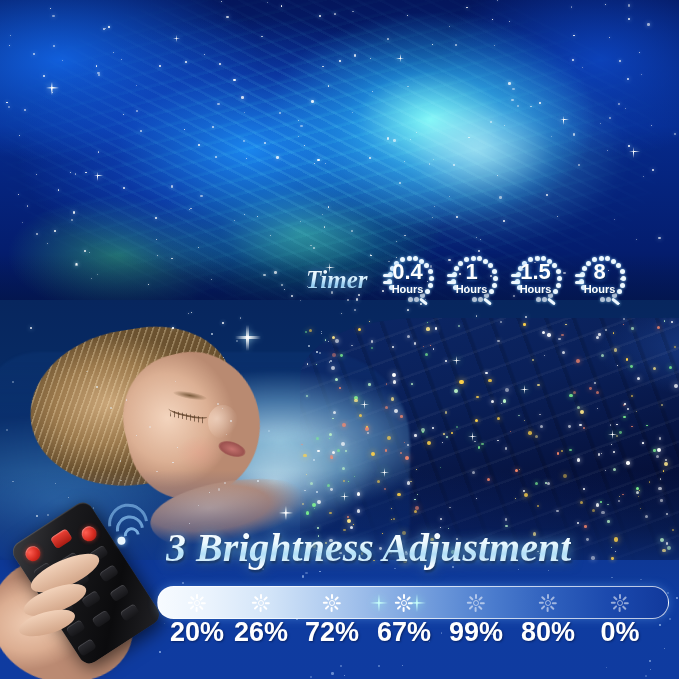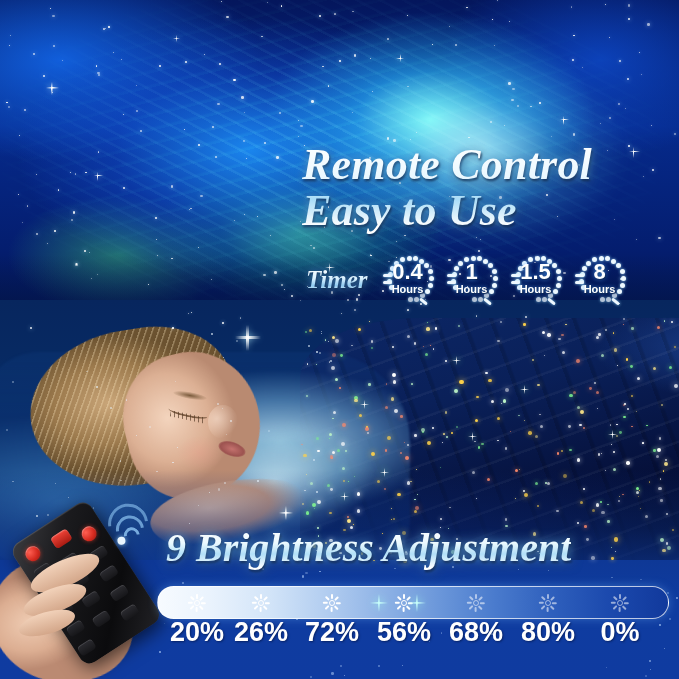--- a/index.html
+++ b/index.html
@@ -1008,24 +1008,20 @@
       <div class="star" style="left: 208.7px; top: 492.3px; width: 1.2px; height: 1.2px; opacity: 0.78; background: rgb(234, 246, 255);"></div>
       <div class="star" style="left: 177px; top: 447.3px; width: 1.2px; height: 1.2px; opacity: 0.78; background: rgb(234, 246, 255);"></div>
       <div class="star" style="left: 189.3px; top: 523px; width: 1.1px; height: 1.1px; opacity: 0.68; background: rgb(234, 246, 255);"></div>
       <div class="star" style="left: 225.5px; top: 433.9px; width: 0.9px; height: 0.9px; opacity: 0.53; background: rgb(234, 246, 255);"></div>
       <div class="star" style="left: 172.4px; top: 462.2px; width: 1.2px; height: 1.2px; opacity: 0.74; background: rgb(234, 246, 255);"></div>
       <div class="star" style="left: 329.9px; top: 359.8px; width: 2.1px; height: 2.1px; opacity: 0.71; background: rgb(234, 246, 255);"></div>
       <div class="star" style="left: 110.4px; top: 407px; width: 2.1px; height: 2.1px; opacity: 0.62; background: rgb(234, 246, 255);"></div>
       <div class="star" style="left: 268.2px; top: 430.2px; width: 1.8px; height: 1.8px; opacity: 0.32; background: rgb(234, 246, 255);"></div>
     </div>
 
-  <div class="headline">
-    <span>Remote Control</span>
-    <span class="l2">Easy to Use</span>
-  </div>
 
   <div class="timer-row">
     <div class="timer-label">Timer</div>
 
     <div class="timer-item">
       <div class="dial">
           <div class="dial-dot" style="left: 3.46754px; top: 31.375px; opacity: 1;"></div>
           <div class="dial-dot" style="left: 1.63499px; top: 24.8773px; opacity: 1;"></div>
           <div class="dial-dot" style="left: 1.9589px; top: 18.1339px; opacity: 1;"></div>
           <div class="dial-dot" style="left: 4.40579px; top: 11.8417px; opacity: 1;"></div>
@@ -1154,21 +1150,21 @@
   <div class="finger" style="left:28px;top:560px;width:74px;height:26px;transform:rotate(-24deg);"></div>
   <div class="finger" style="left:22px;top:588px;width:66px;height:24px;transform:rotate(-20deg);"></div>
   <div class="finger" style="left:18px;top:612px;width:58px;height:22px;transform:rotate(-16deg);"></div>
   <div class="signal" id="signal">
     <div class="sig-dot"></div>
   <div class="sig-arc" style="left: 10px; top: 28px; width: 16px; height: 16px; opacity: 0.9;"></div>
       <div class="sig-arc" style="left: 3px; top: 16px; width: 28px; height: 28px; opacity: 0.78;"></div>
       <div class="sig-arc" style="left: -4px; top: 4px; width: 40px; height: 40px; opacity: 0.66;"></div>
     </div>
 
-  <div class="brightness-heading">9 Brightness Adjustment</div>
+  <div class="brightness-heading">3 Brightness Adjustment</div>
 
   <div class="bar-wrap">
     <div class="bar"></div>
     <div id="suns">
         <div class="sun" style="left: 32px;">
           <div class="sun-core"></div>
           <div class="ray" style="transform: rotate(0deg);"></div>
           <div class="ray" style="transform: rotate(45deg);"></div>
           <div class="ray" style="transform: rotate(90deg);"></div>
           <div class="ray" style="transform: rotate(135deg);"></div>
@@ -1245,19 +1241,19 @@
         </div>
         <div class="bar-sparkle" style="left: 213px;"></div>
         <div class="bar-sparkle" style="left: 251px;"></div>
       </div>
   </div>
 
   <div id="pcts">
       <div class="pct" style="left: 154px;">20%</div>
       <div class="pct" style="left: 218px;">26%</div>
       <div class="pct" style="left: 289px;">72%</div>
-      <div class="pct" style="left: 361px;">56%</div>
-      <div class="pct" style="left: 433px;">68%</div>
+      <div class="pct" style="left: 361px;">67%</div>
+      <div class="pct" style="left: 433px;">99%</div>
       <div class="pct" style="left: 505px;">80%</div>
       <div class="pct" style="left: 577px;">0%</div>
     </div>
 
 </div>
 
 </body></html>

